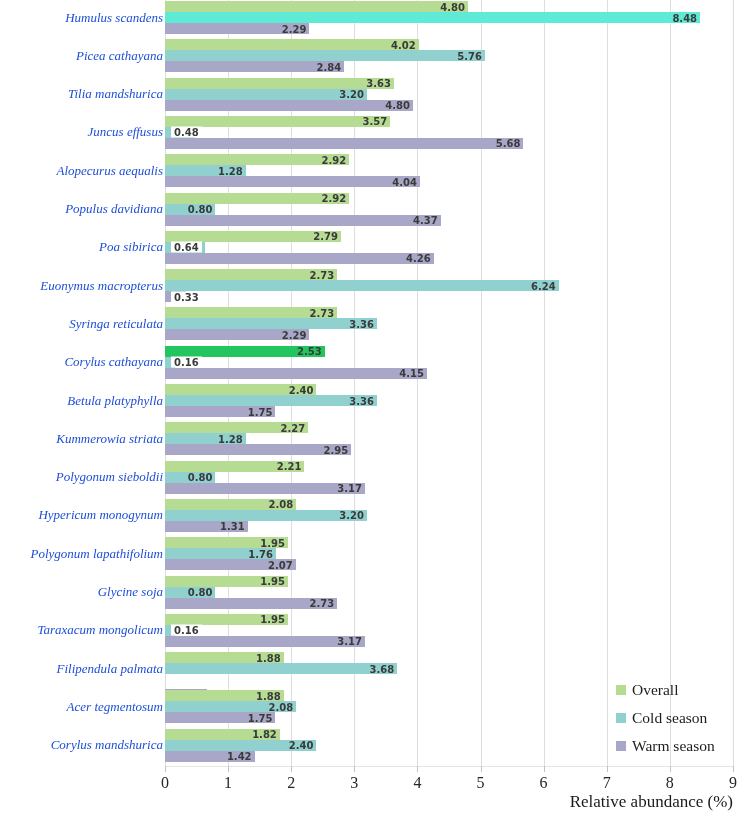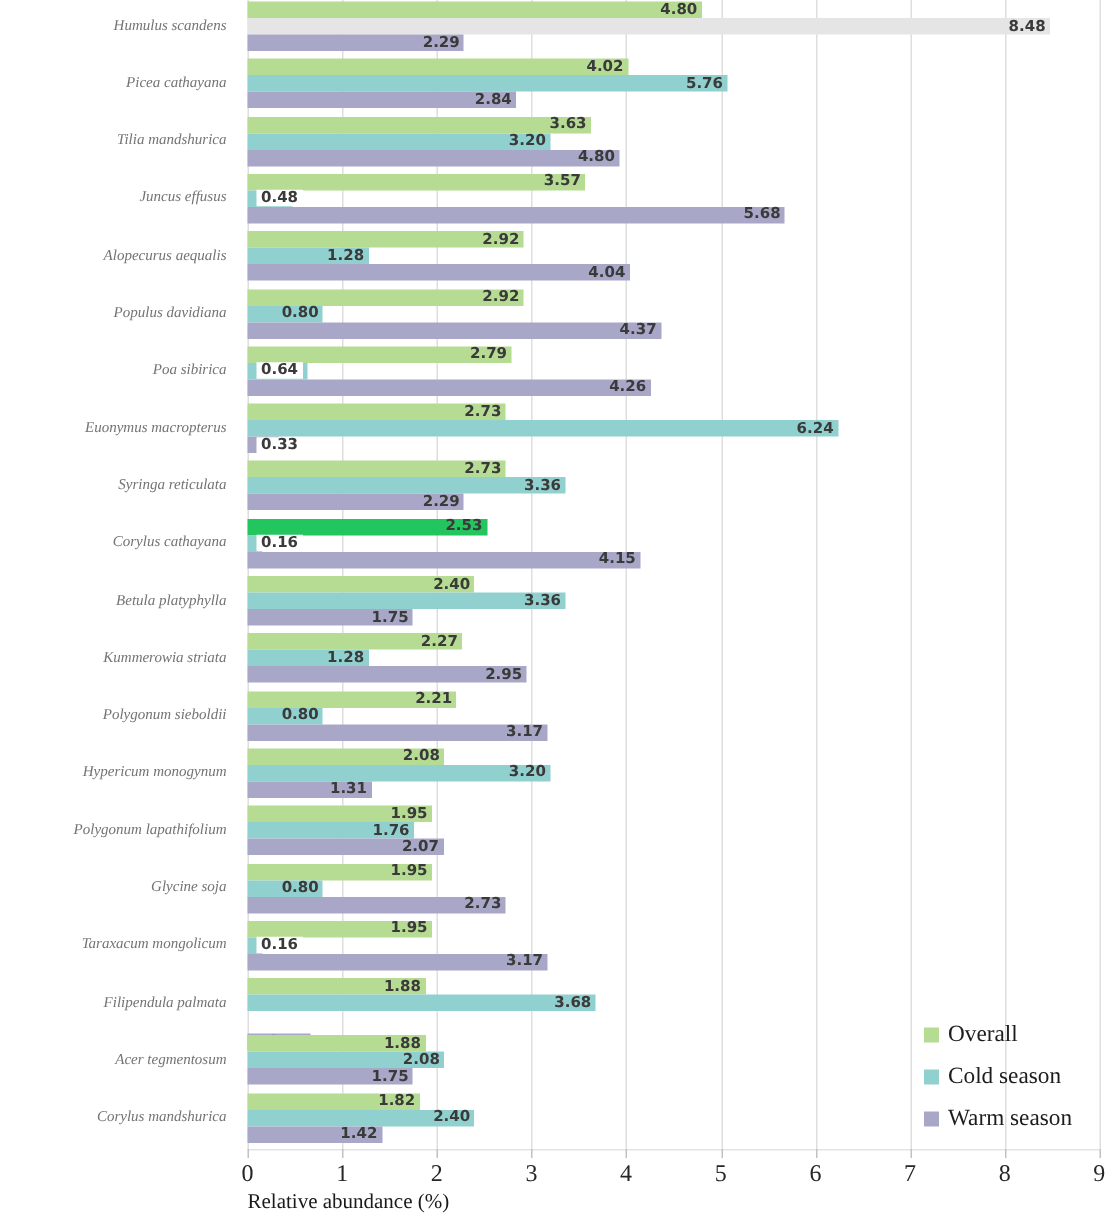--- a/index.html
+++ b/index.html
@@ -10,40 +10,40 @@
   .gridline {
     position: absolute; top: 0; width: 1px; height: 766px; background: #dedede;
   }
   .tick-stub {
     position: absolute; top: 766px; width: 1px; height: 6px; background: #c2c2c2;
   }
   .plot-baseline {
     position: absolute; top: 766px; left: 165px; width: 568px; height: 1px; background: #e4e4e4;
   }
   .cat-label {
-    position: absolute; left: 0; width: 158px; padding-right: 7px; box-sizing: border-box;
-    text-align: right; font-style: italic; font-size: 10px; line-height: 18px;
-    color: #737373; white-space: nowrap;
+    position: absolute; left: 12px; width: 158px; padding-right: 7px; box-sizing: border-box;
+    text-align: right; font-style: italic; font-size: 13px; line-height: 18px;
+    color: #1d4ed8; white-space: nowrap;
   }
   .bar-row { position: absolute; left: 165px; height: 11px; }
   .bar { position: absolute; left: 0; top: 0; height: 11px; }
   .val-label {
     position: absolute; top: 50%; transform: translateY(-50%);
     font-family: "DejaVu Sans", sans-serif; font-weight: 700; font-size: 10px;
     line-height: 11px; color: #3a3a3a; white-space: nowrap;
   }
   .val-label.inside { right: 3px; }
   .val-label.outside { left: 6px; background: #ffffff; padding: 0 3px; }
   .x-tick-label {
     position: absolute; top: 774px; width: 30px; margin-left: -15px; text-align: center;
     font-size: 16px; color: #262626; line-height: 18px;
   }
   .x-axis-title {
-    position: absolute; top: 792px; left: 165px; width: 568px; text-align: left;
-    font-size: 14px; color: #1a1a1a; line-height: 20px;
+    position: absolute; top: 792px; left: 165px; width: 568px; text-align: right;
+    font-size: 17px; color: #1a1a1a; line-height: 20px;
   }
   .legend { position: absolute; left: 616px; top: 678px; }
   .legend-item { position: absolute; left: 0; height: 18px; display: flex; align-items: center; }
   .legend-swatch { width: 10px; height: 10px; display: inline-block; flex: 0 0 auto; }
   .legend-label {
     margin-left: 6px; font-size: 15.5px; color: #1d1d1d; line-height: 18px; white-space: nowrap;
   }
 </style>
 </head>
 <body>
@@ -63,21 +63,21 @@
     </div>
   <div class="plot-baseline"></div>
   <div id="rows">
       <div class="cat-label" style="top: 8.5px;">Humulus scandens</div>
       <div class="bar-row" style="top: 1px; width: 567.9px;">
         <div class="bar" style="width: 302.88px; background: rgb(181, 220, 146);">
           <span class="val-label inside">4.80</span>
         </div>
       </div>
       <div class="bar-row" style="top: 12px; width: 567.9px;">
-        <div class="bar" style="width: 535.088px; background: #e5e5e5;">
+        <div class="bar" style="width: 535.088px; background: #5eead4;">
           <span class="val-label inside">8.48</span>
         </div>
       </div>
       <div class="bar-row" style="top: 23px; width: 567.9px;">
         <div class="bar" style="width: 144.499px; background: rgb(168, 167, 200);">
           <span class="val-label inside">2.29</span>
         </div>
       </div>
       <div class="cat-label" style="top: 46.8px;">Picea cathayana</div>
       <div class="bar-row" style="top: 39.3px; width: 567.9px;">

